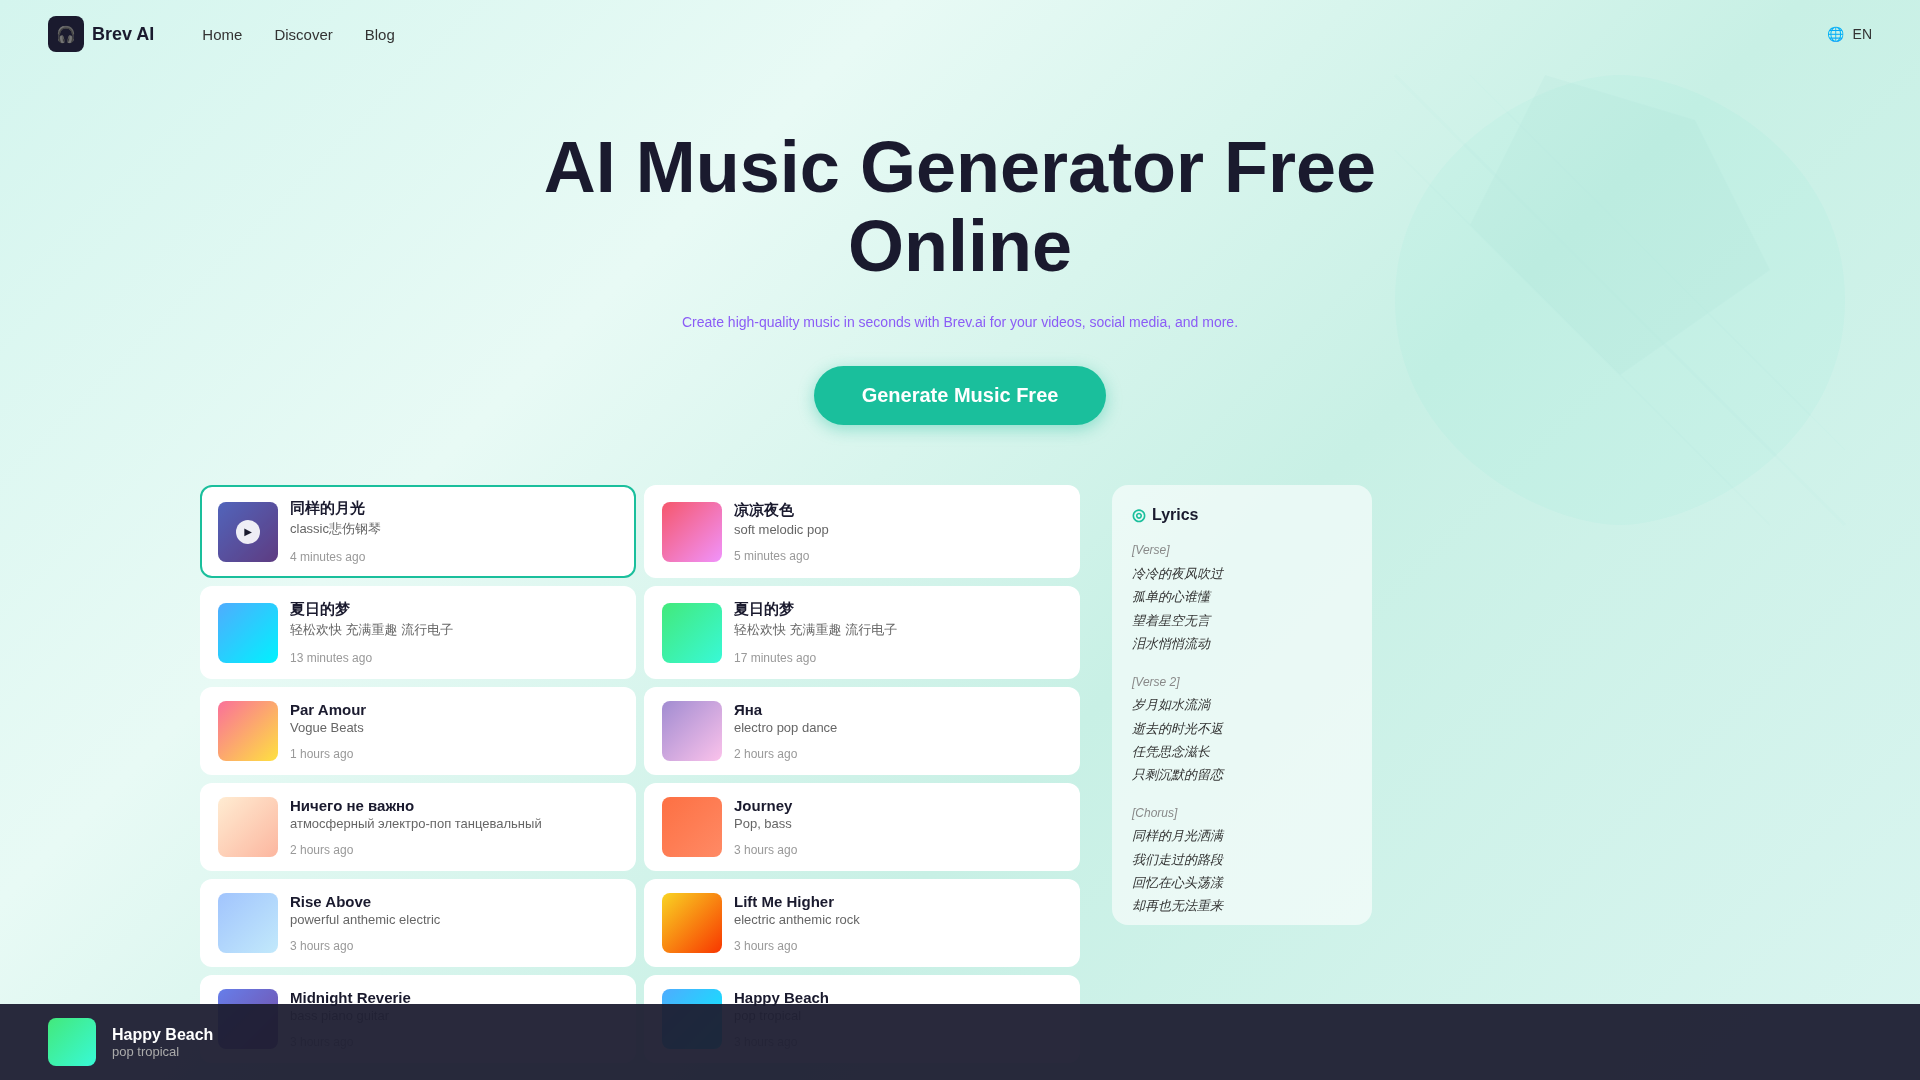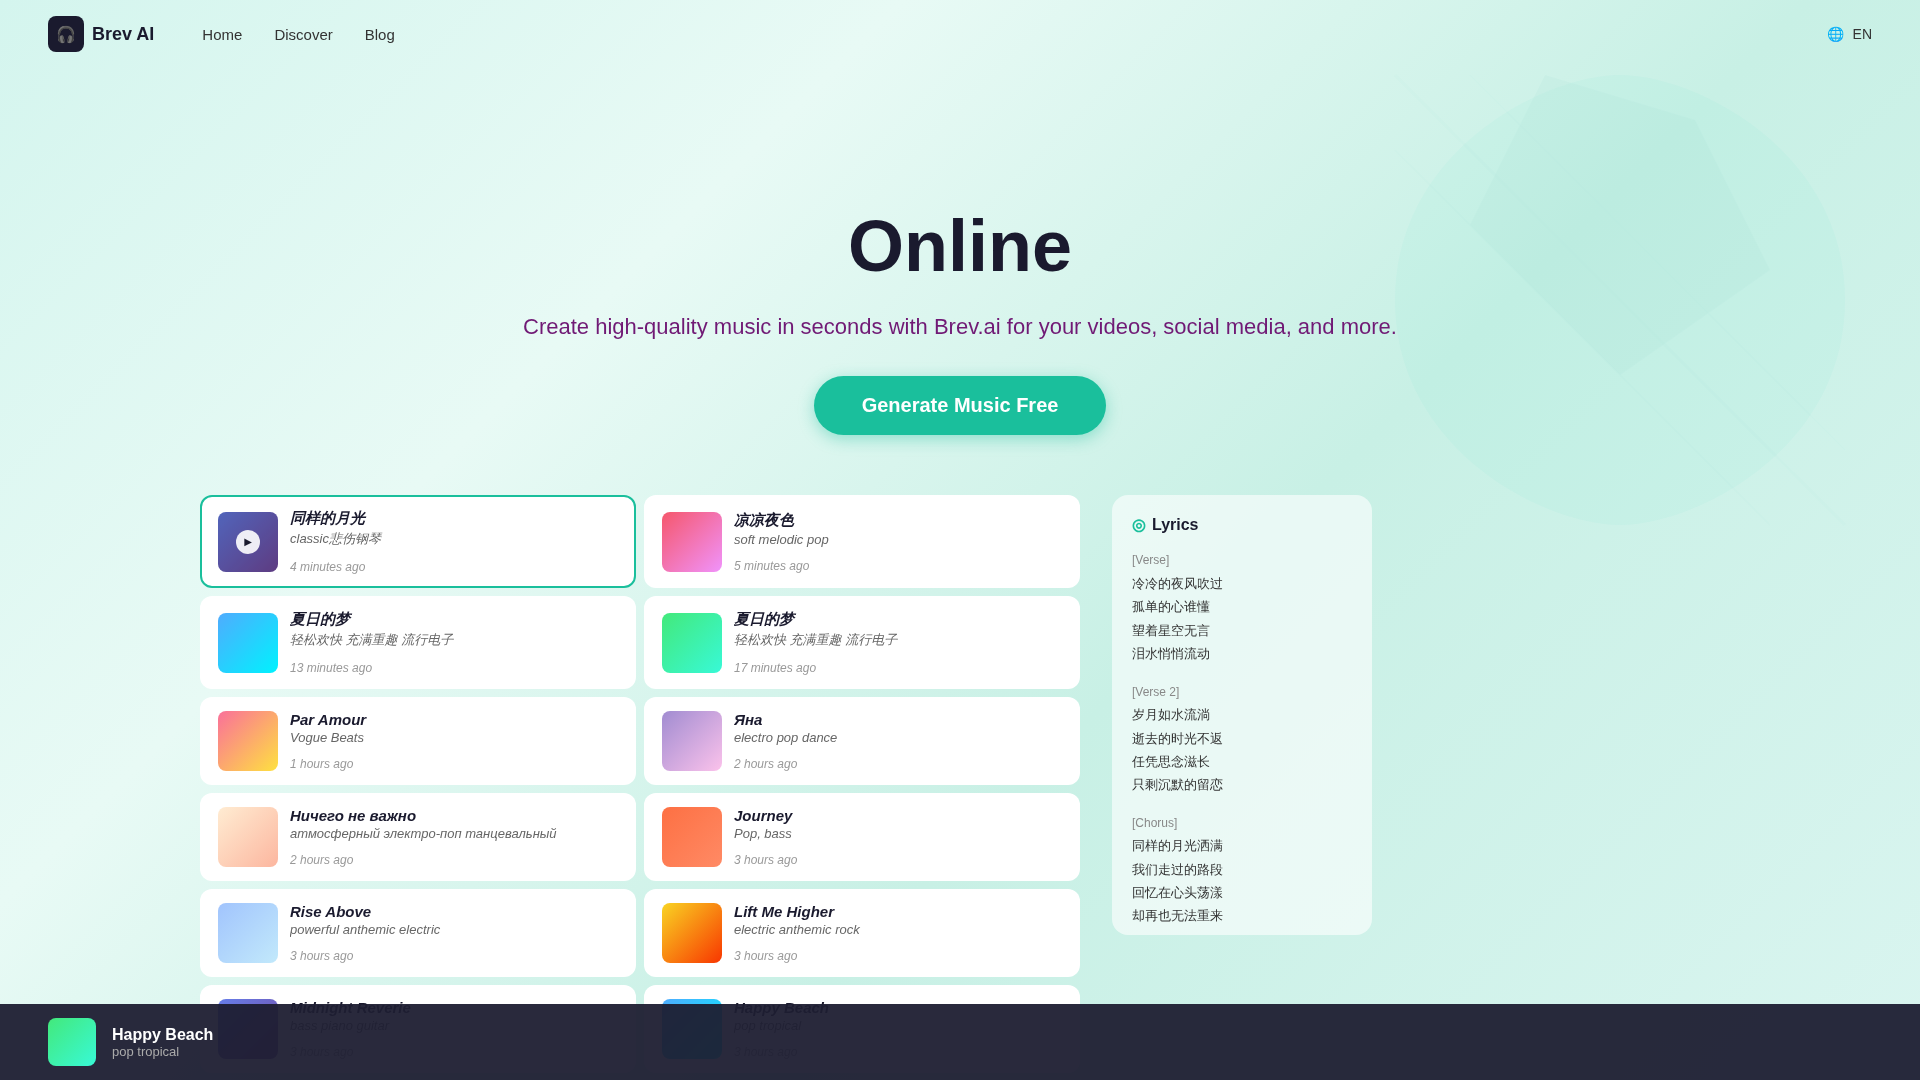--- a/index.html
+++ b/index.html
@@ -84,22 +84,22 @@
       z-index: 10;
     }
     .hero h1 {
       font-size: 72px;
       font-weight: 800;
       color: #1a1a2e;
       line-height: 1.1;
       margin-bottom: 20px;
     }
     .hero p {
-      font-size: 22px;
-      color: #701a75;
+      font-size: 14px;
+      color: #8b5cf6;
       margin-bottom: 36px;
       margin-top: 28px;
     }
     .generate-btn {
       background: #1abf9c;
       color: white;
       border: none;
       padding: 18px 48px;
       border-radius: 50px;
       font-size: 20px;
@@ -163,21 +163,21 @@
       height: 24px;
       background: rgba(255,255,255,0.9);
       border-radius: 50%;
       display: flex;
       align-items: center;
       justify-content: center;
       font-size: 10px;
       color: #1a1a2e;
     }
 
-    .music-info { flex: 1; min-width: 0; font-style: italic; }
+    .music-info { flex: 1; min-width: 0; }
     .music-title {
       font-size: 15px;
       font-weight: 600;
       color: #1a1a2e;
       white-space: nowrap;
       overflow: hidden;
       text-overflow: ellipsis;
     }
     .music-genre {
       font-size: 13px;
@@ -216,20 +216,21 @@
       color: #1abf9c;
       font-size: 16px;
     }
     .lyrics-content {
       font-size: 13px;
       color: #333;
       line-height: 1.8;
     }
     .lyrics-section {
       margin-bottom: 16px;
+      font-style: italic;
     }
     .lyrics-section-label {
       color: #888;
       font-size: 12px;
     }
 
     
     .bottom-player {
       position: fixed;
       bottom: 0;
@@ -283,21 +284,21 @@
     <a href="#">Blog</a>
   </nav>
   <div class="header-right">
     <span>🌐</span>
     <span>EN</span>
   </div>
 </header>
 
 <section class="hero">
   <h1>
-    <br>
+    <span>AI Music Generator Free</span><br>
     <span>Online</span>
   </h1>
   <p>Create high-quality music in seconds with Brev.ai for your videos, social media, and more.</p>
   <button class="generate-btn">Generate Music Free</button>
 </section>
 
 <div class="content-area">
 
   <div class="music-list" id="music-list">
   <div class="music-item active">

